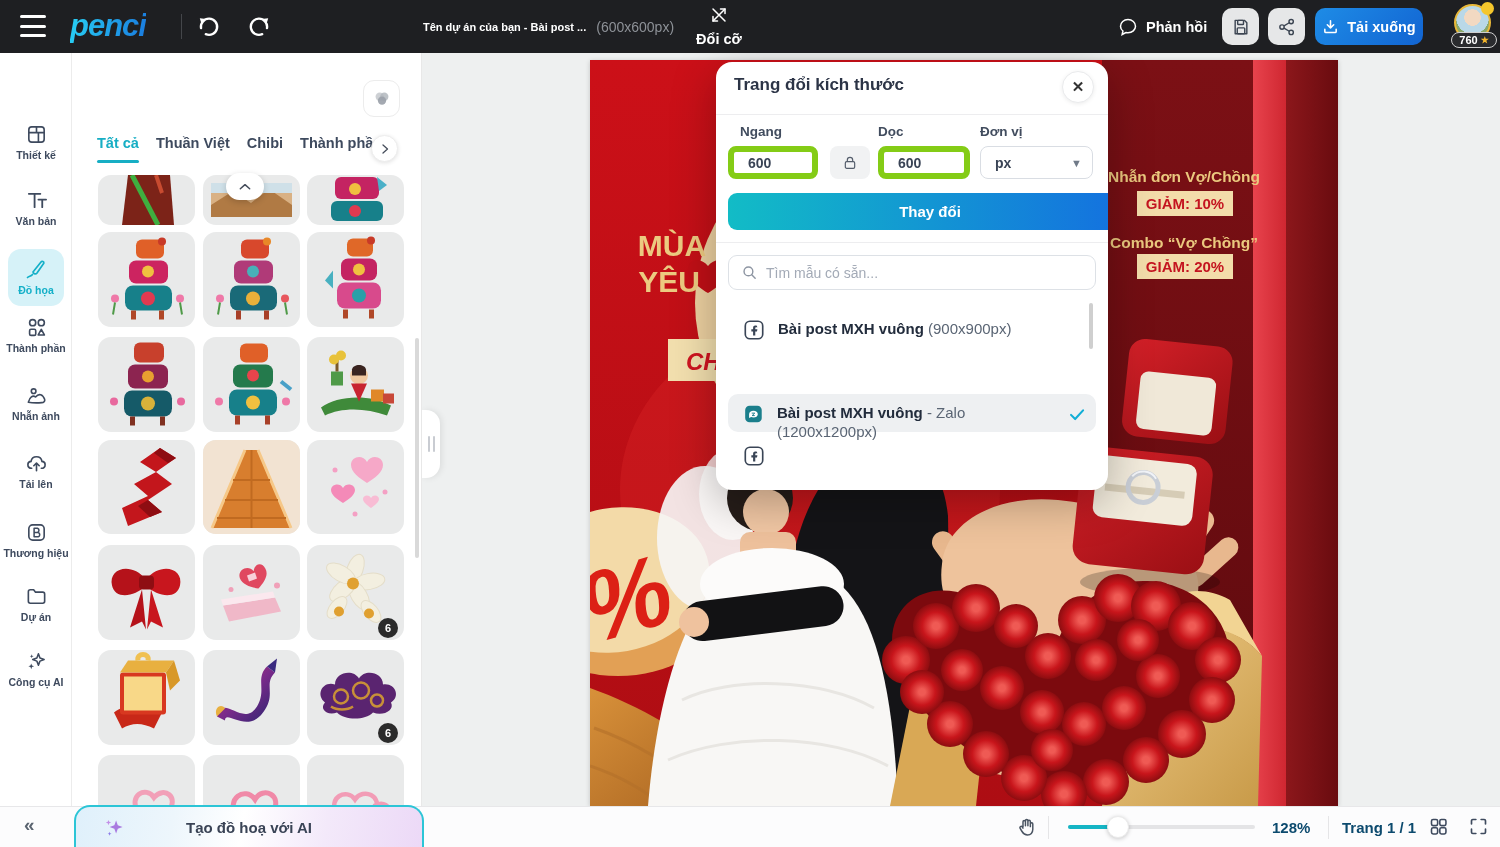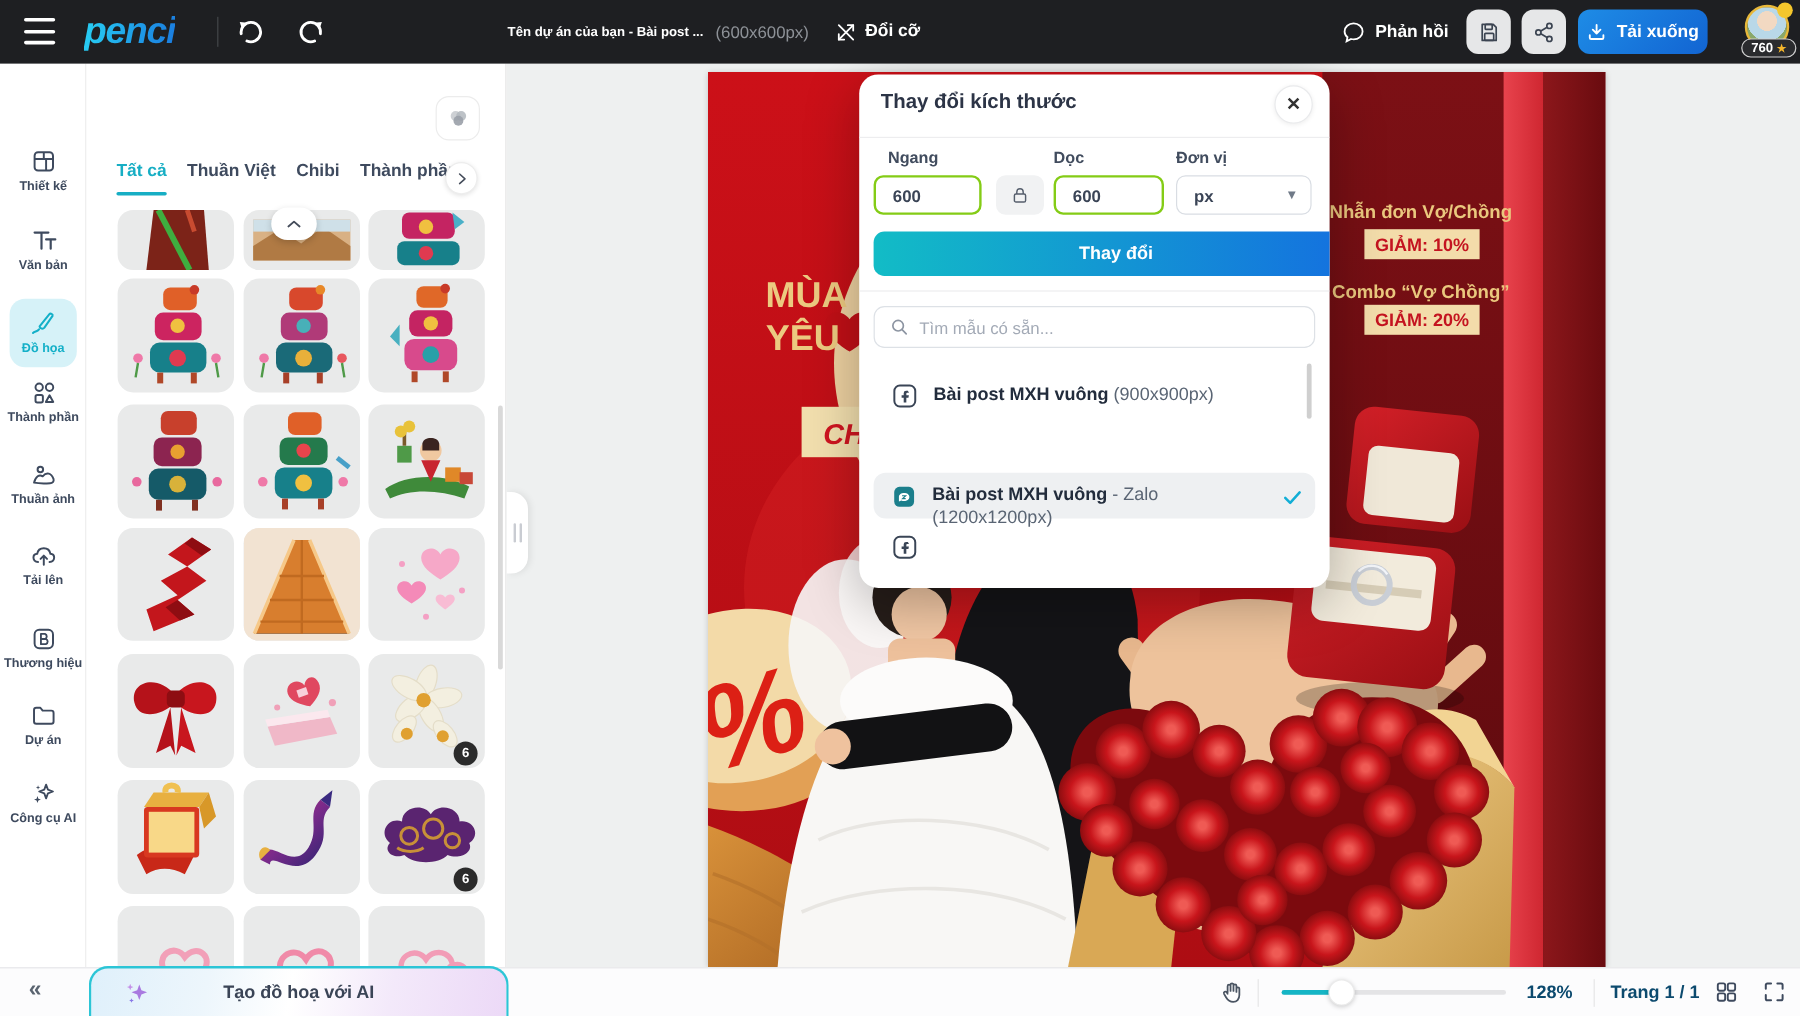--- a/index.html
+++ b/index.html
@@ -13,21 +13,21 @@
   .header { position:absolute; top:0; left:0; width:1500px; height:53px; background:#1e1f22; z-index:80; }
   .hamburger { position:absolute; left:20px; top:15px; width:26px; height:22px; display:flex; flex-direction:column; justify-content:space-between; cursor:pointer; }
   .hamburger span { height:3px; background:#fff; border-radius:2px; }
   .logo { position:absolute; left:70px; top:8px; font-size:31px; font-weight:800; font-style:italic; letter-spacing:-1px;
     background:linear-gradient(100deg,#27c9f2 10%,#1f9fe8 55%,#1b7fe0 95%); -webkit-background-clip:text; background-clip:text; color:transparent; }
   .hdr-div { position:absolute; left:181px; top:14px; width:1px; height:25px; background:#44464a; }
   .hdr-icon-btn { position:absolute; top:14px; width:26px; height:26px; cursor:pointer; }
   .title-group { position:absolute; left:423px; top:0; height:53px; display:flex; align-items:center; gap:10px; }
   .proj-title { color:#fff; font-weight:700; font-size:11px; }
   .proj-size { color:#8d9197; font-size:14px; }
-  .resize-group { display:flex; gap:7px; margin-left:12px; cursor:pointer; }
+  .resize-group { display:flex; align-items:center; gap:7px; margin-left:12px; cursor:pointer;flex-direction:column; }
   .resize-label { color:#fff; font-weight:700; font-size:14.5px; }
   .feedback { position:absolute; left:1118px; top:0; height:53px; display:flex; align-items:center; gap:8px; color:#fff; font-weight:700; font-size:14.5px; cursor:pointer; }
   .sq-btn { position:absolute; top:8px; width:37px; height:37px; background:#e6e7e8; border-radius:10px; display:flex; align-items:center; justify-content:center; cursor:pointer; }
   .dl-btn { position:absolute; left:1315px; top:8px; width:108px; height:37px; border-radius:10px;
     background:linear-gradient(135deg,#1e8ce6,#1264d2); color:#fff; font-weight:700; font-size:14.5px;
     display:flex; align-items:center; justify-content:center; gap:8px; cursor:pointer; }
   .avatar { position:absolute; left:1454px; top:4px; width:37px; height:37px; border-radius:50%;
     border:2px solid #e8b83a; background:radial-gradient(circle at 50% 35%, #f2d9c2 0 30%, #b9d8e8 31% 60%, #8aa86a 61%); cursor:pointer; }
   .avatar-crown { position:absolute; left:1481px; top:2px; width:13px; height:13px; border-radius:50%; background:#f4c62c; }
   .credit-badge { position:absolute; left:1451px; top:32px; width:46px; height:16px; background:#2a2b2e; border:1px solid #cfcfcf; border-radius:9px;
@@ -68,21 +68,21 @@
   .canvas-stage { position:absolute; left:590px; top:60px; width:748px; height:746px; z-index:10; box-shadow:0 1px 5px rgba(0,0,0,.18); }
   .canvas-stage svg { display:block; }
   
   .modal { position:absolute; left:716px; top:62px; width:392px; height:428px; background:#fff; border-radius:16px;
     box-shadow:0 12px 45px rgba(0,0,0,.28); z-index:60; overflow:hidden; }
   .modal-title { position:absolute; left:18px; top:13px; font-size:17px; font-weight:700; color:#2c3446; }
   .modal-close { position:absolute; left:346px; top:9px; width:32px; height:32px; border-radius:50%; border:1px solid #e9eaec; background:#fff;
     box-shadow:0 1px 4px rgba(0,0,0,.08); display:flex; align-items:center; justify-content:center; font-size:15px; font-weight:700; color:#333; cursor:pointer; }
   .m-div { position:absolute; left:0; width:392px; height:1px; background:#ededef; }
   .m-label { position:absolute; top:62px; font-size:13.5px; font-weight:600; color:#414c5e; }
-  .m-input { position:absolute; top:84px; height:33px; border:2px solid #84cc16; border-radius:8px; font-size:14px; font-weight:600;
+  .m-input { position:absolute; top:84px; height:33px; border:6px solid #84cc16; border-radius:8px; font-size:14px; font-weight:600;
     color:#3a4456; padding:0 0 0 14px; outline:none; font-family:inherit; }
   .lock-btn { position:absolute; left:114px; top:84px; width:40px; height:33px; background:#f1f2f3; border-radius:8px;
     display:flex; align-items:center; justify-content:center; cursor:pointer; }
   .unit-select { position:absolute; left:264px; top:84px; width:113px; height:33px; border:1px solid #d9dde3; border-radius:8px;
     display:flex; align-items:center; padding:0 10px 0 14px; font-size:14px; font-weight:600; color:#3a4456; cursor:pointer; }
   .unit-select .chev { margin-left:auto; color:#707a88; font-size:11px; }
   .m-submit { position:absolute; left:12px; top:131px; width:404px; height:37px; border-radius:9px;
     background:linear-gradient(90deg,#12bcc6,#146fe0); color:#fff; font-weight:700; font-size:15px;
     display:flex; align-items:center; justify-content:center; cursor:pointer; }
   .m-search { position:absolute; left:12px; top:193px; width:368px; height:35px; border:1px solid #dde1e6; border-radius:9px;
@@ -348,21 +348,21 @@
         <rect x="4.8" y="13.8" width="6.4" height="6.4" rx="1.5" fill="none" stroke="#3e4a5e" stroke-width="1.7"></rect>
         <path d="M17 14 L20.2 19.8 H13.8 Z" fill="none" stroke="#3e4a5e" stroke-width="1.7" stroke-linejoin="round"></path>
       </svg>
     <span class="nav-label">Thành phần</span>
   </div>
   <div class="nav-item" style="top:331px">
     <svg width="23" height="23" viewBox="0 0 24 24">
         <circle cx="9" cy="7.5" r="2.4" fill="none" stroke="#3e4a5e" stroke-width="1.7"></circle>
         <path d="M3.5 19 C5 13.5 8 11.5 11 13.5 C14.5 9.5 18.5 10.5 20.5 16 C21 18 19.5 19.5 17.5 19.5 C13 19.8 7 19.7 3.5 19 Z" fill="none" stroke="#3e4a5e" stroke-width="1.7" stroke-linejoin="round"></path>
       </svg>
-    <span class="nav-label">Thuần ảnh</span>
+    <span class="nav-label">Nhẫn ảnh</span>
   </div>
   <div class="nav-item" style="top:399px">
     <svg width="23" height="23" viewBox="0 0 24 24">
         <path d="M7 17 C4.2 17 3 15 3 13.2 C3 11.3 4.5 9.9 6.3 9.8 C6.8 6.7 9.2 5 12 5 C14.8 5 17.2 6.7 17.7 9.8 C19.5 9.9 21 11.3 21 13.2 C21 15 19.8 17 17 17" fill="none" stroke="#3e4a5e" stroke-width="1.7" stroke-linecap="round"></path>
         <path d="M12 19.5 V11.5 M12 11.5 L9.2 14.3 M12 11.5 L14.8 14.3" stroke="#3e4a5e" stroke-width="1.7" fill="none" stroke-linecap="round" stroke-linejoin="round"></path>
       </svg>
     <span class="nav-label">Tải lên</span>
   </div>
   <div class="nav-item" style="top:468px">
     <svg width="23" height="23" viewBox="0 0 24 24">
@@ -645,21 +645,21 @@
   <div class="count-badge" style="left:306px;top:670px">6</div>
   <div class="panel-scrollbar"></div>
 </div>
 
 <div class="edge-handle">
     <i></i>
     <i></i>
   </div>
 
 <div class="modal">
-  <div class="modal-title">Thay đổi kích thước</div>
+  <div class="modal-title">Trang đổi kích thước</div>
   <div class="modal-close">✕</div>
   <div class="m-div" style="top:52px"></div>
 
   <span class="m-label" style="left:24px">Ngang</span>
   <span class="m-label" style="left:162px">Dọc</span>
   <span class="m-label" style="left:264px">Đơn vị</span>
 
   <input class="m-input" style="left: 12px; width: 90px;" value="600">
   <div class="lock-btn">
     <svg width="16" height="16" viewBox="0 0 24 24">

